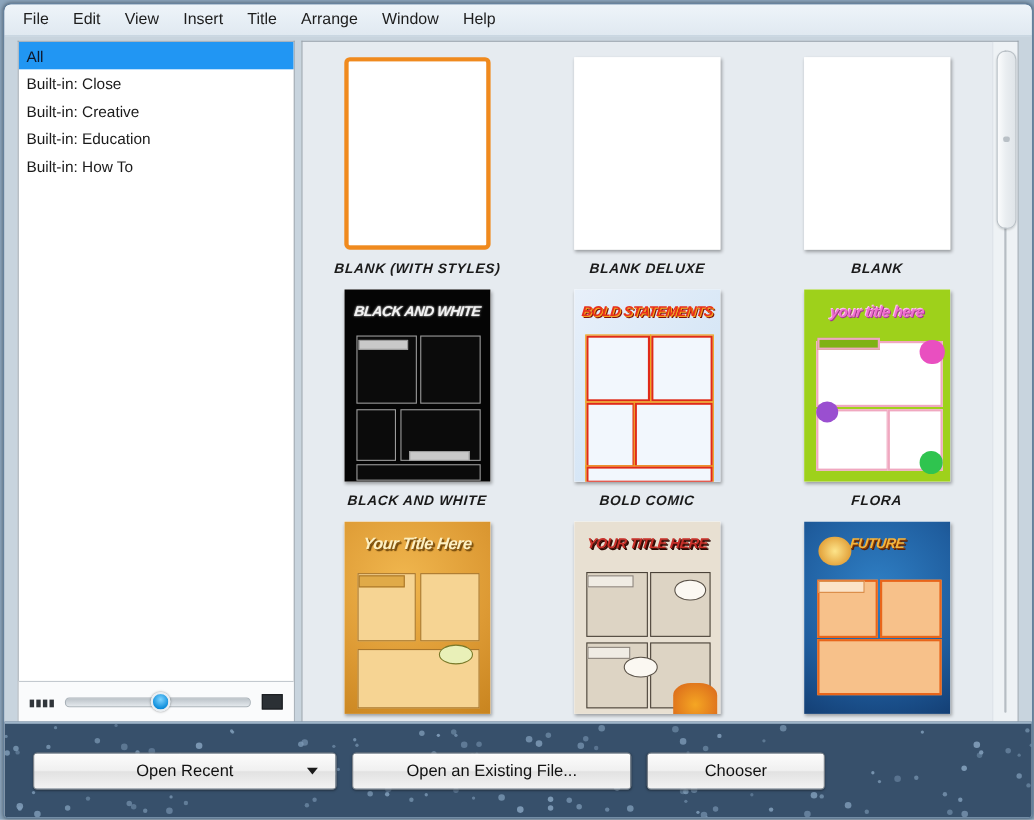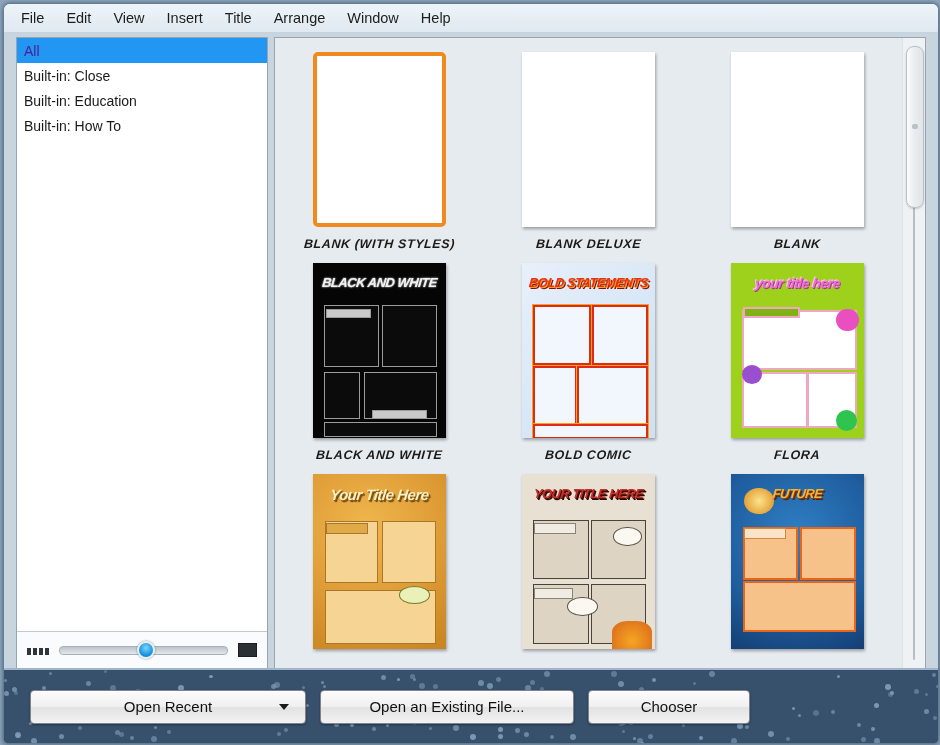--- a/index.html
+++ b/index.html
@@ -143,21 +143,21 @@
   .side-row {
     height: 25px;
     display: flex; align-items: center;
     padding-left: 7px;
     font-size: 14px;
     color: #1a1a1a;
     white-space: nowrap;
   }
   .side-row.selected {
     background: #2196f3;
-    color: #4c1d95;
+    color: #0f172a;
   }
   .sidebar-footer {
     flex: 0 0 36px;
     height: 36px;
     border-top: 1px solid #c3c9cf;
     background: #fafbfc;
     display: flex;
     align-items: center;
     padding: 0 10px;
     gap: 10px;
@@ -363,21 +363,21 @@
   
   .bottombar {
     flex: 0 0 69px;
     height: 69px;
     position: relative;
     background: #37506b;
     border-top: 2px solid #9fb5c9;
     display: flex;
     align-items: center;
     gap: 14px;
-    padding: 2px 26px;
+    padding: 8px 26px;
     overflow: hidden;
   }
   .dots {
     position: absolute; inset: 0;
     pointer-events: none;
   }
   .dots i {
     position: absolute;
     border-radius: 50%;
     background: #7f9cb8;
@@ -428,20 +428,23 @@
 
   <div class="body">
 
     <div class="sidebar">
       <div class="sidebar-list" id="sidelist">
           <div class="side-row selected">
             <span>All</span>
           </div>
           <div class="side-row">
             <span>Built-in: Close</span>
+          </div>
+          <div class="side-row">
+            <span>Built-in: Creative</span>
           </div>
           <div class="side-row">
             <span>Built-in: Education</span>
           </div>
           <div class="side-row">
             <span>Built-in: How  To</span>
           </div>
         </div>
       <div class="sidebar-footer">
         <span class="icon-smallgrid">

